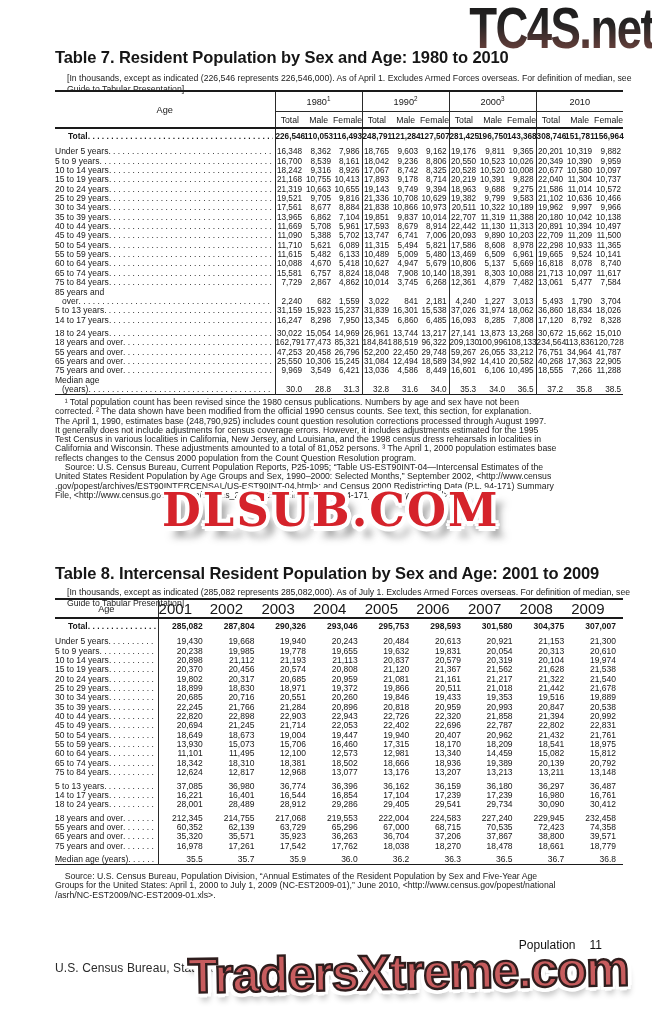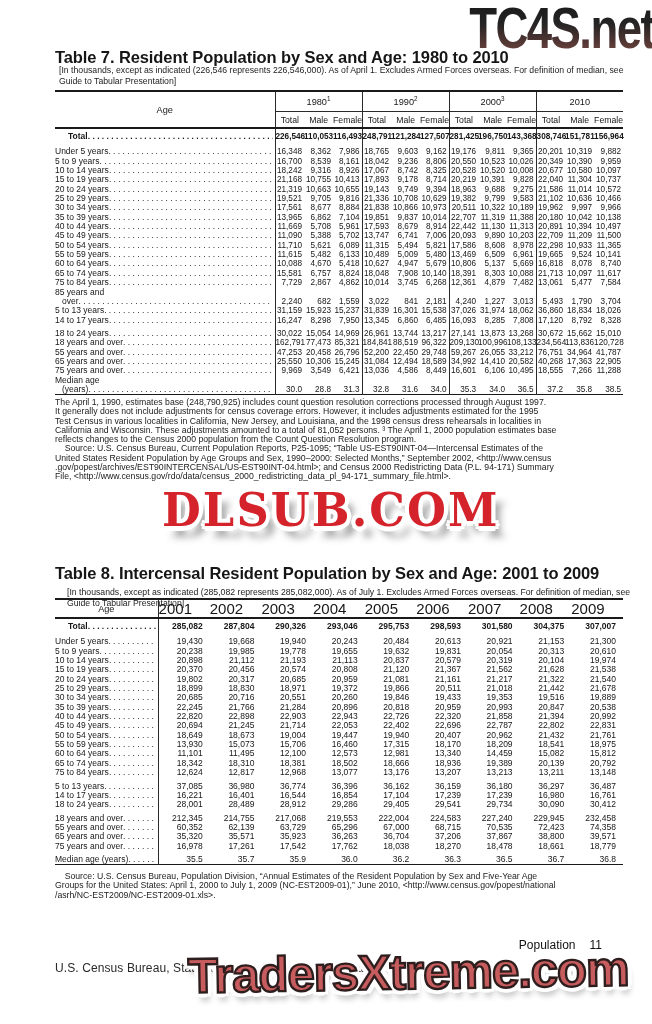--- a/index.html
+++ b/index.html
@@ -58,21 +58,21 @@
           text-shadow:-4px -4px 0 #fff,4px -4px 0 #fff,-4px 4px 0 #fff,4px 4px 0 #fff,
                       0 -5px 0 #fff,0 5px 0 #fff,-5px 0 0 #fff,5px 0 0 #fff,
                       2px 8px 6px rgba(0,0,0,.3)}
 </style>
 </head>
 <body>
 
 <div class="wm-top">TC4S.net</div>
 
 <h1 class="ttl" style="top:37px">Table 7. Resident Population by Sex and Age: 1980 to 2010</h1>
-<p class="note" style="top:61px;margin:4px">[In thousands, except as indicated (226,546 represents 226,546,000). As of April 1. Excludes Armed Forces overseas. For definition of median, see Guide to Tabular Presentation]</p>
+<p class="note" style="top:61px;margin:12px">[In thousands, except as indicated (226,546 represents 226,546,000). As of April 1. Excludes Armed Forces overseas. For definition of median, see Guide to Tabular Presentation]</p>
 
 <table id="t7" style="top:90px">
     <colgroup>
       <col class="c-age">
       <col class="c-num">
       <col class="c-num">
       <col class="c-num">
       <col class="c-num">
       <col class="c-num">
       <col class="c-num">
@@ -610,20 +610,22 @@
         <td class="num">34.0</td>
         <td class="num">36.5</td>
         <td class="num bl">37.2</td>
         <td class="num">35.8</td>
         <td class="num">38.5</td>
       </tr>
     </tbody>
   </table>
 
 <div class="fnblock" style="top:398px">
+    <div class="fnline">&nbsp;&nbsp;&nbsp;&nbsp;¹ Total population count has been revised since the 1980 census publications. Numbers by age and sex have not been</div>
+    <div class="fnline">corrected. ² The data shown have been modified from the official 1990 census counts. See text, this section, for explanation.</div>
     <div class="fnline">The April 1, 1990, estimates base (248,790,925) includes count question resolution corrections processed through August 1997.</div>
     <div class="fnline">It generally does not include adjustments for census coverage errors. However, it includes adjustments estimated for the 1995</div>
     <div class="fnline">Test Census in various localities in California, New Jersey, and Louisiana, and the 1998 census dress rehearsals in localities in</div>
     <div class="fnline">California and Wisconsin. These adjustments amounted to a total of 81,052 persons. ³ The April 1, 2000 population estimates base</div>
     <div class="fnline">reflects changes to the Census 2000 population from the Count Question Resolution program.</div>
     <div class="fnline">&nbsp;&nbsp;&nbsp;&nbsp;Source: U.S. Census Bureau, Current Population Reports, P25-1095; “Table US-EST90INT-04—Intercensal Estimates of the</div>
     <div class="fnline">United States Resident Population by Age Groups and Sex, 1990–2000: Selected Months,” September 2002, &lt;http://www.census</div>
     <div class="fnline">.gov/popest/archives/EST90INTERCENSAL/US-EST90INT-04.html&gt;; and Census 2000 Redistricting Data (P.L. 94-171) Summary</div>
     <div class="fnline">File, &lt;http://www.census.gov/rdo/data/census_2000_redistricting_data_pl_94-171_summary_file.html&gt;.</div>
   </div>

